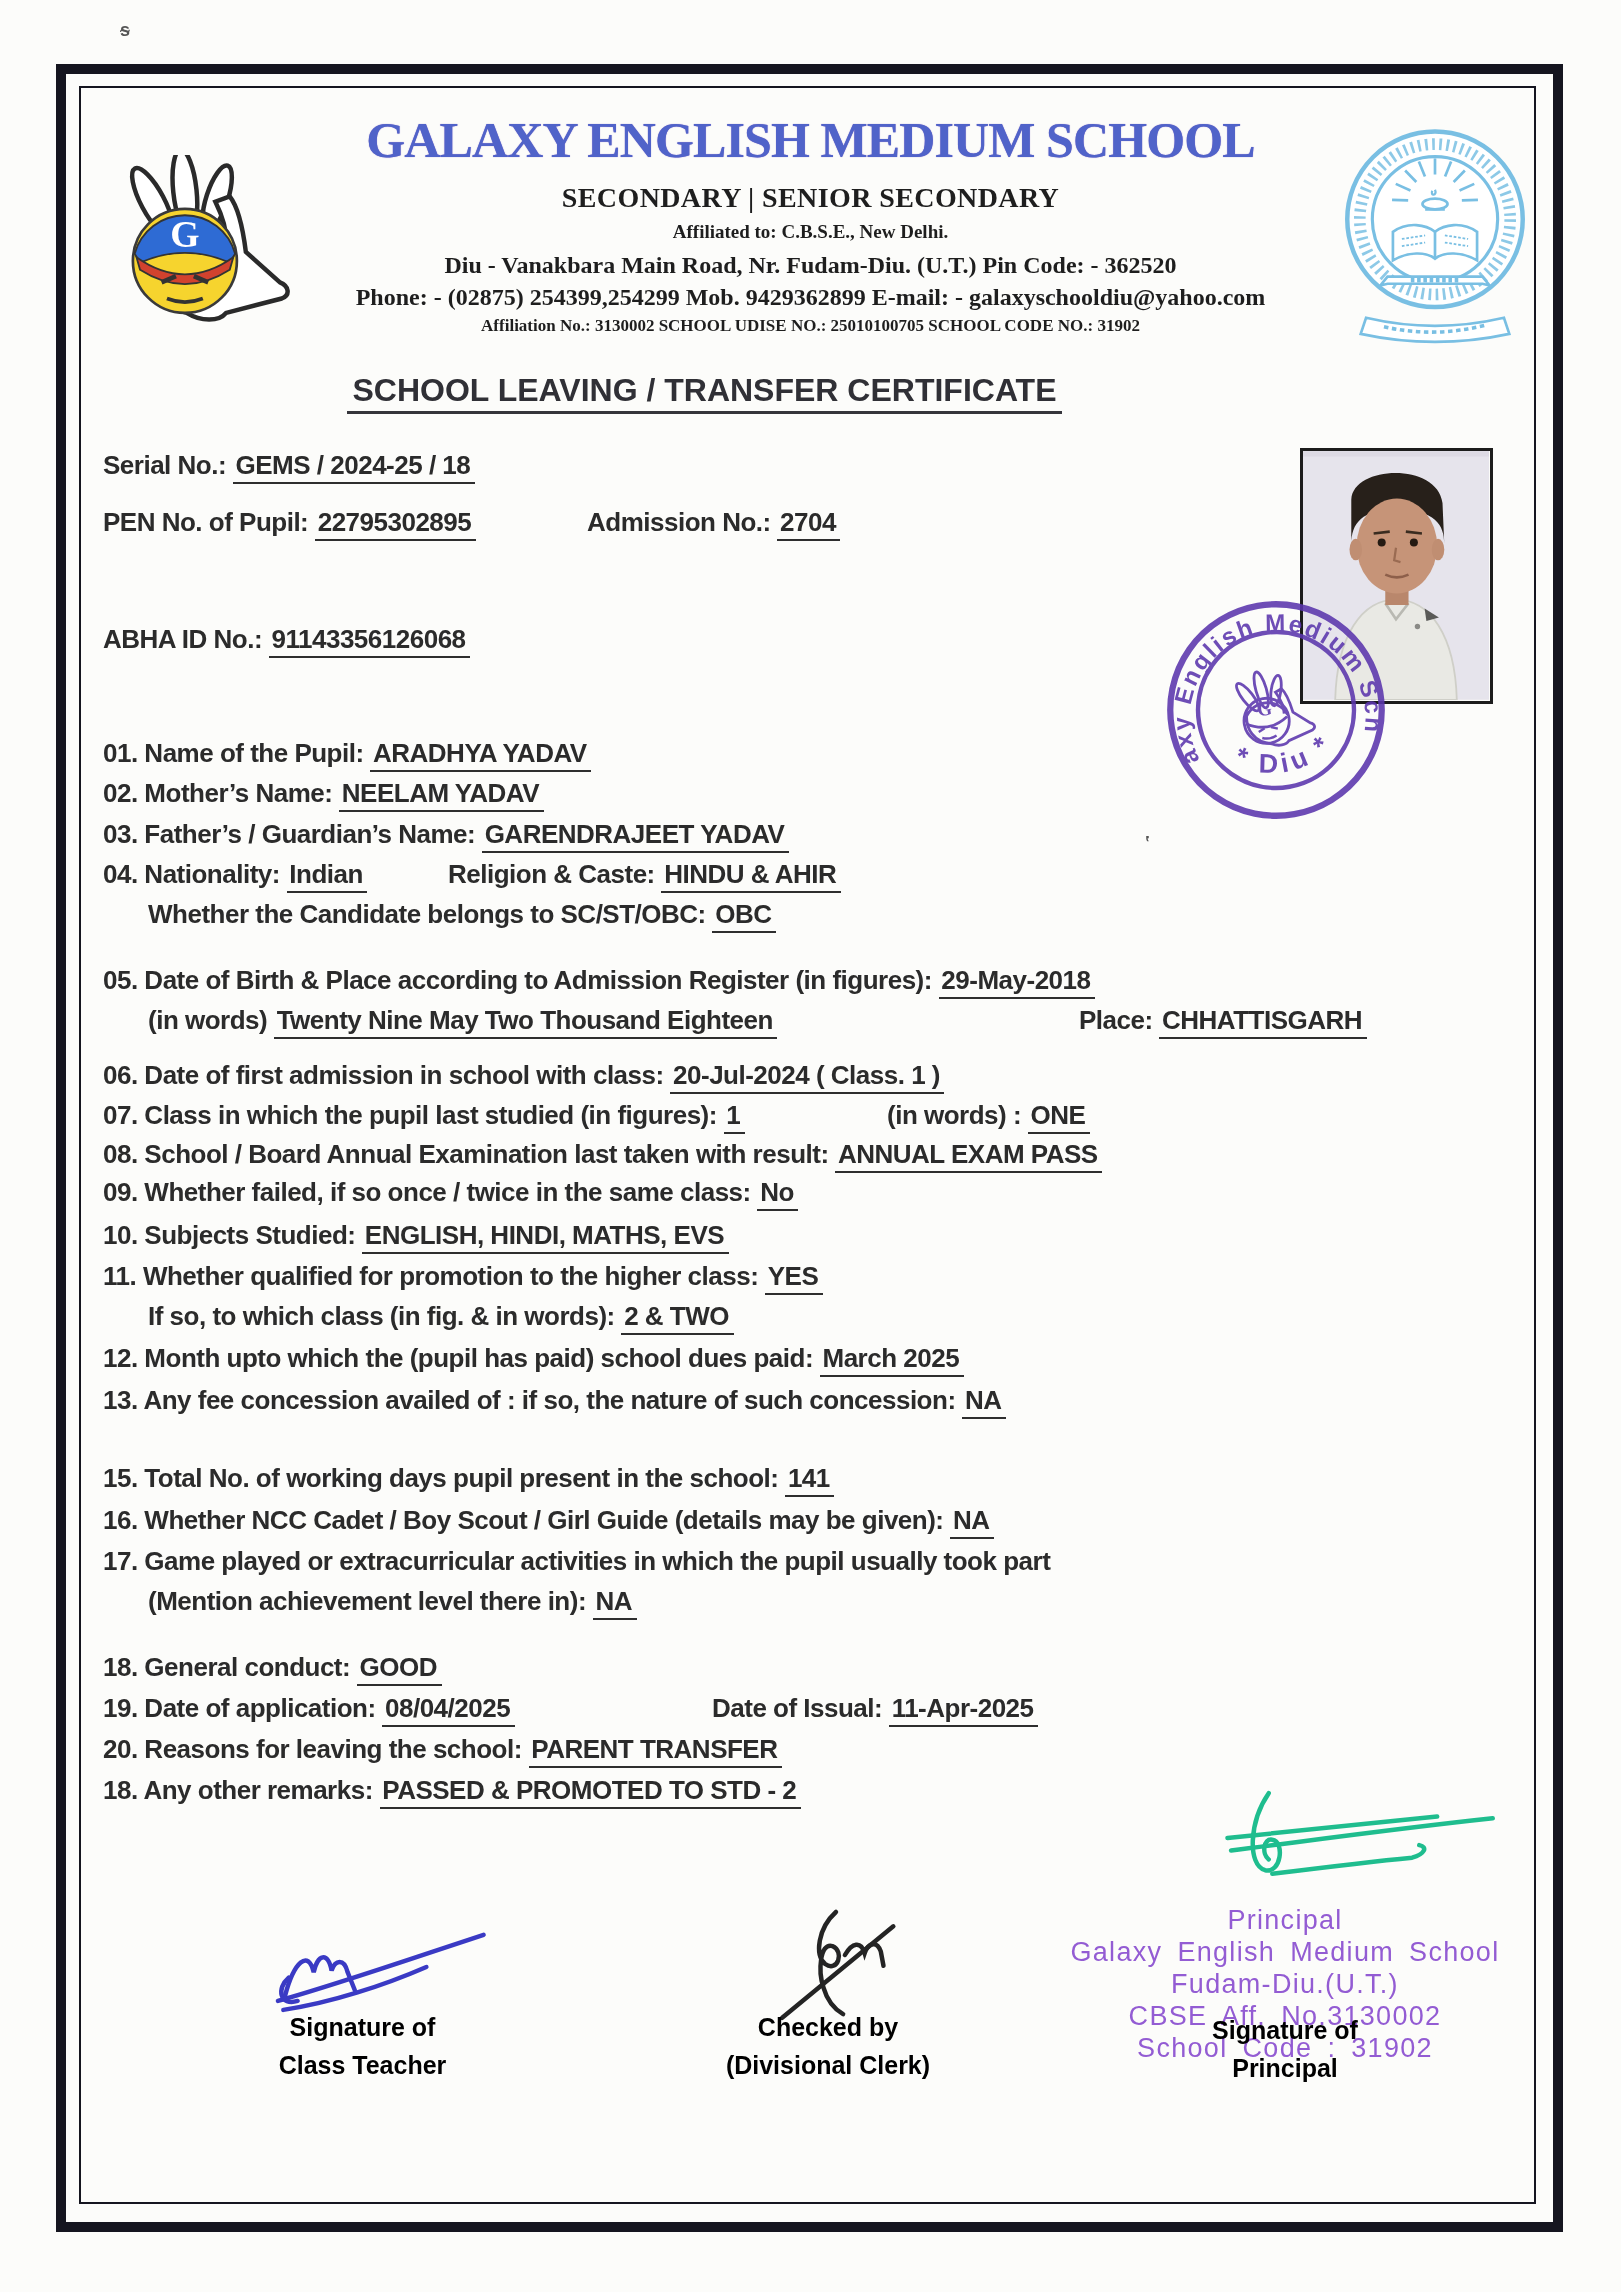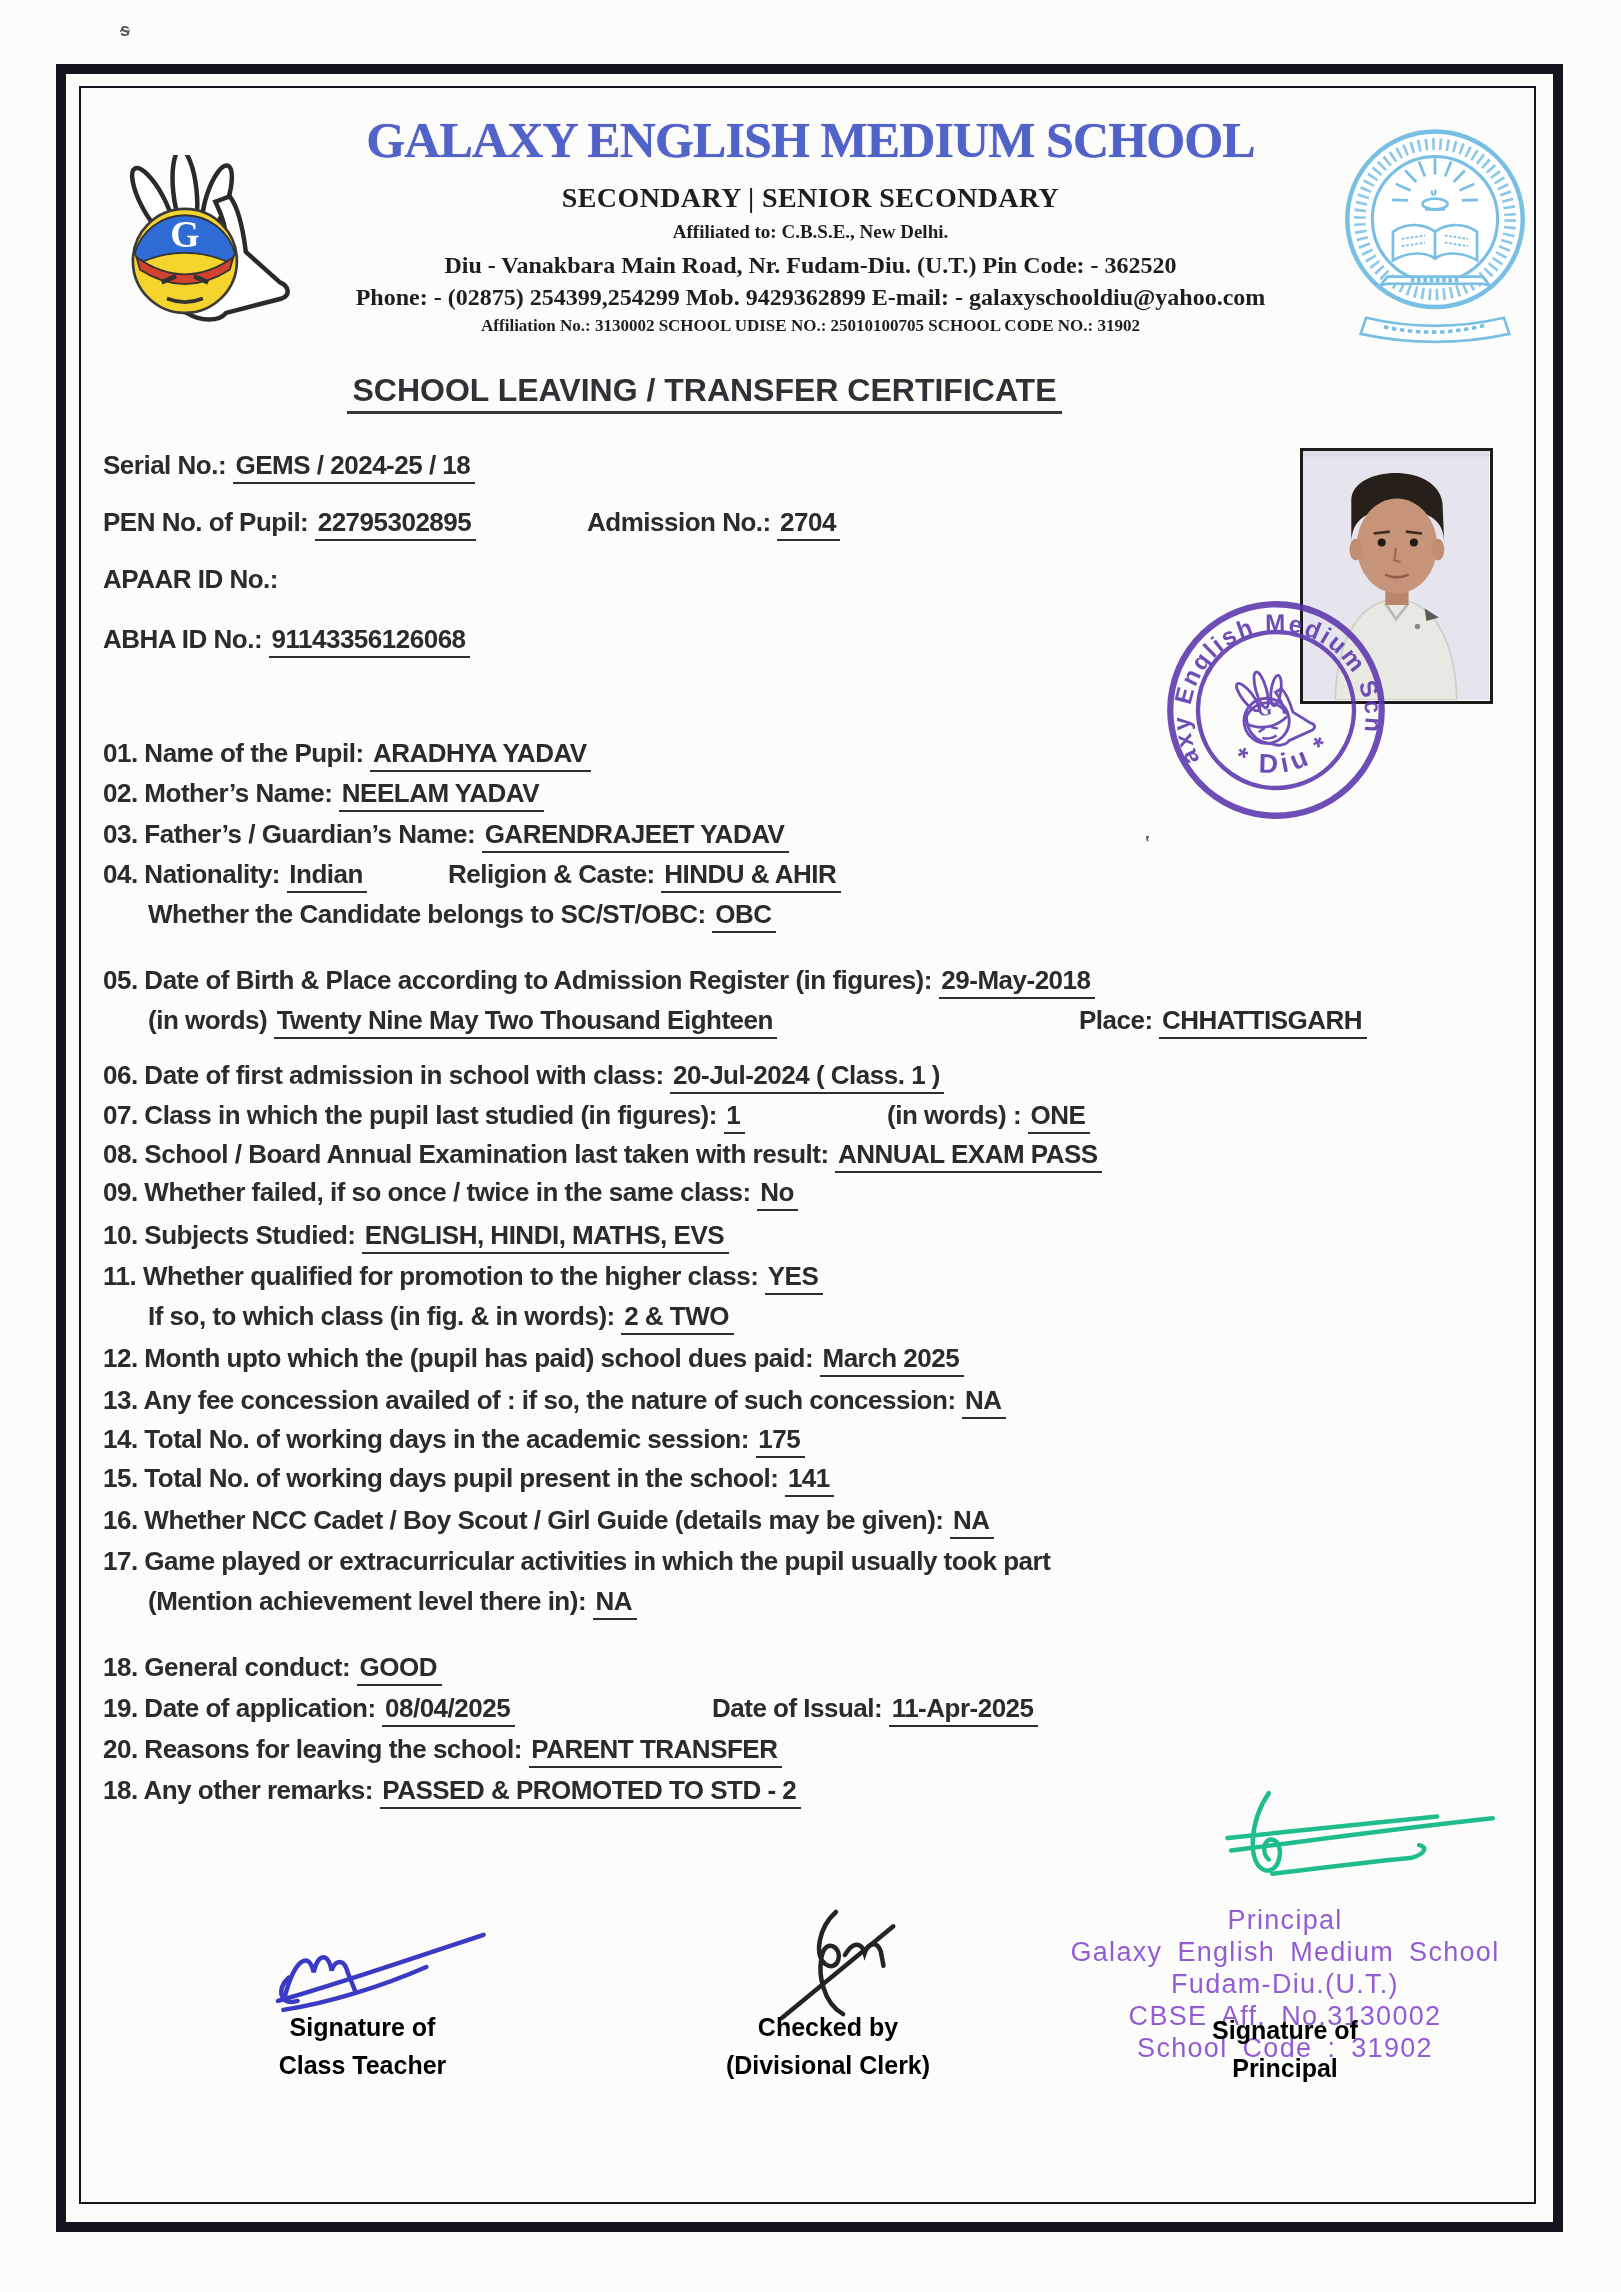--- a/index.html
+++ b/index.html
@@ -142,21 +142,20 @@
         <path d="M34,112 A57,57 0 0 1 142,112 M36,116 Q88,150 140,116"></path>
         <text x="88" y="104" text-anchor="middle" font-family="Liberation Serif, serif" font-size="46" font-weight="bold" fill="#5b36ad" stroke="none">G</text>
         <path d="M64,142 L80,135 M96,135 L112,142 M70,158 Q88,166 106,158" stroke-width="6"></path>
       </g>
     </svg>
   </div>
 
   <div class="abs" style="left:0;top:0;width:1621px;height:2293px;">
       <div class="row" style="top: 450px;"><span class="grp"><span class="lbl">Serial No.: </span><span class="u">GEMS / 2024-25 / 18</span></span></div>
       <div class="row" style="top: 507px;"><span class="grp"><span class="lbl">PEN No. of Pupil: </span><span class="u">22795302895</span></span><span class="grp" style="position: absolute; left: 484px; top: 0px;"><span class="lbl">Admission No.: </span><span class="u">2704</span></span></div>
-      <div class="row" style="top: 564px;"><span class="grp"><span class="lbl">APAAR ID No.:</span></span></div>
       <div class="row" style="top: 624px;"><span class="grp"><span class="lbl">ABHA ID No.: </span><span class="u">91143356126068</span></span></div>
       <div class="row" style="top: 738px;"><span class="grp"><span class="lbl">01. Name of the Pupil: </span><span class="u">ARADHYA YADAV</span></span></div>
       <div class="row" style="top: 778px;"><span class="grp"><span class="lbl">02. Mother’s Name: </span><span class="u">NEELAM YADAV</span></span></div>
       <div class="row" style="top: 819px;"><span class="grp"><span class="lbl">03. Father’s / Guardian’s Name: </span><span class="u">GARENDRAJEET YADAV</span></span></div>
       <div class="row" style="top: 859px;"><span class="grp"><span class="lbl">04. Nationality: </span><span class="u">Indian</span></span><span class="grp" style="position: absolute; left: 345px; top: 0px;"><span class="lbl">Religion &amp; Caste: </span><span class="u">HINDU &amp; AHIR</span></span></div>
       <div class="row" style="top: 899px;">
         <span class="grp" style="position: absolute; left: 45px; top: 0px;"><span class="lbl">Whether the Candidate belongs to SC/ST/OBC: </span><span class="u">OBC</span></span>
       </div>
       <div class="row" style="top: 965px;"><span class="grp"><span class="lbl">05. Date of Birth &amp; Place according to Admission Register (in figures): </span><span class="u">29-May-2018</span></span></div>
       <div class="row" style="top: 1005px;">
@@ -167,21 +166,20 @@
       <div class="row" style="top: 1100px;"><span class="grp"><span class="lbl">07. Class in which the pupil last studied (in figures): </span><span class="u">1</span></span><span class="grp" style="position: absolute; left: 784px; top: 0px;"><span class="lbl">(in words) : </span><span class="u">ONE</span></span></div>
       <div class="row" style="top: 1139px;"><span class="grp"><span class="lbl">08. School / Board Annual Examination last taken with result: </span><span class="u">ANNUAL EXAM PASS</span></span></div>
       <div class="row" style="top: 1177px;"><span class="grp"><span class="lbl">09. Whether failed, if so once / twice in the same class: </span><span class="u">No</span></span></div>
       <div class="row" style="top: 1220px;"><span class="grp"><span class="lbl">10. Subjects Studied: </span><span class="u">ENGLISH, HINDI, MATHS, EVS</span></span></div>
       <div class="row" style="top: 1261px;"><span class="grp"><span class="lbl">11. Whether qualified for promotion to the higher class: </span><span class="u">YES</span></span></div>
       <div class="row" style="top: 1301px;">
         <span class="grp" style="position: absolute; left: 45px; top: 0px;"><span class="lbl">If so, to which class (in fig. &amp; in words): </span><span class="u">2 &amp; TWO</span></span>
       </div>
       <div class="row" style="top: 1343px;"><span class="grp"><span class="lbl">12. Month upto which the (pupil has paid) school dues paid: </span><span class="u">March 2025</span></span></div>
       <div class="row" style="top: 1385px;"><span class="grp"><span class="lbl">13. Any fee concession availed of : if so, the nature of such concession: </span><span class="u">NA</span></span></div>
-      <div class="row" style="top: 1424px;"><span class="grp"><span class="lbl">14. Total No. of working days in the academic session: </span><span class="u">175</span></span></div>
       <div class="row" style="top: 1463px;"><span class="grp"><span class="lbl">15. Total No. of working days pupil present in the school: </span><span class="u">141</span></span></div>
       <div class="row" style="top: 1505px;"><span class="grp"><span class="lbl">16. Whether NCC Cadet / Boy Scout / Girl Guide (details may be given): </span><span class="u">NA</span></span></div>
       <div class="row" style="top: 1546px;"><span class="grp"><span class="lbl">17. Game played or extracurricular activities in which the pupil usually took part</span></span></div>
       <div class="row" style="top: 1586px;">
         <span class="grp" style="position: absolute; left: 45px; top: 0px;"><span class="lbl">(Mention achievement level there in): </span><span class="u">NA</span></span>
       </div>
       <div class="row" style="top: 1652px;"><span class="grp"><span class="lbl">18. General conduct: </span><span class="u">GOOD</span></span></div>
       <div class="row" style="top: 1693px;"><span class="grp"><span class="lbl">19. Date of application: </span><span class="u">08/04/2025</span></span><span class="grp" style="position: absolute; left: 609px; top: 0px;"><span class="lbl">Date of Issual: </span><span class="u">11-Apr-2025</span></span></div>
       <div class="row" style="top: 1734px;"><span class="grp"><span class="lbl">20. Reasons for leaving the school: </span><span class="u">PARENT TRANSFER</span></span></div>
       <div class="row" style="top: 1775px;"><span class="grp"><span class="lbl">18. Any other remarks: </span><span class="u">PASSED &amp; PROMOTED TO STD - 2</span></span></div>

